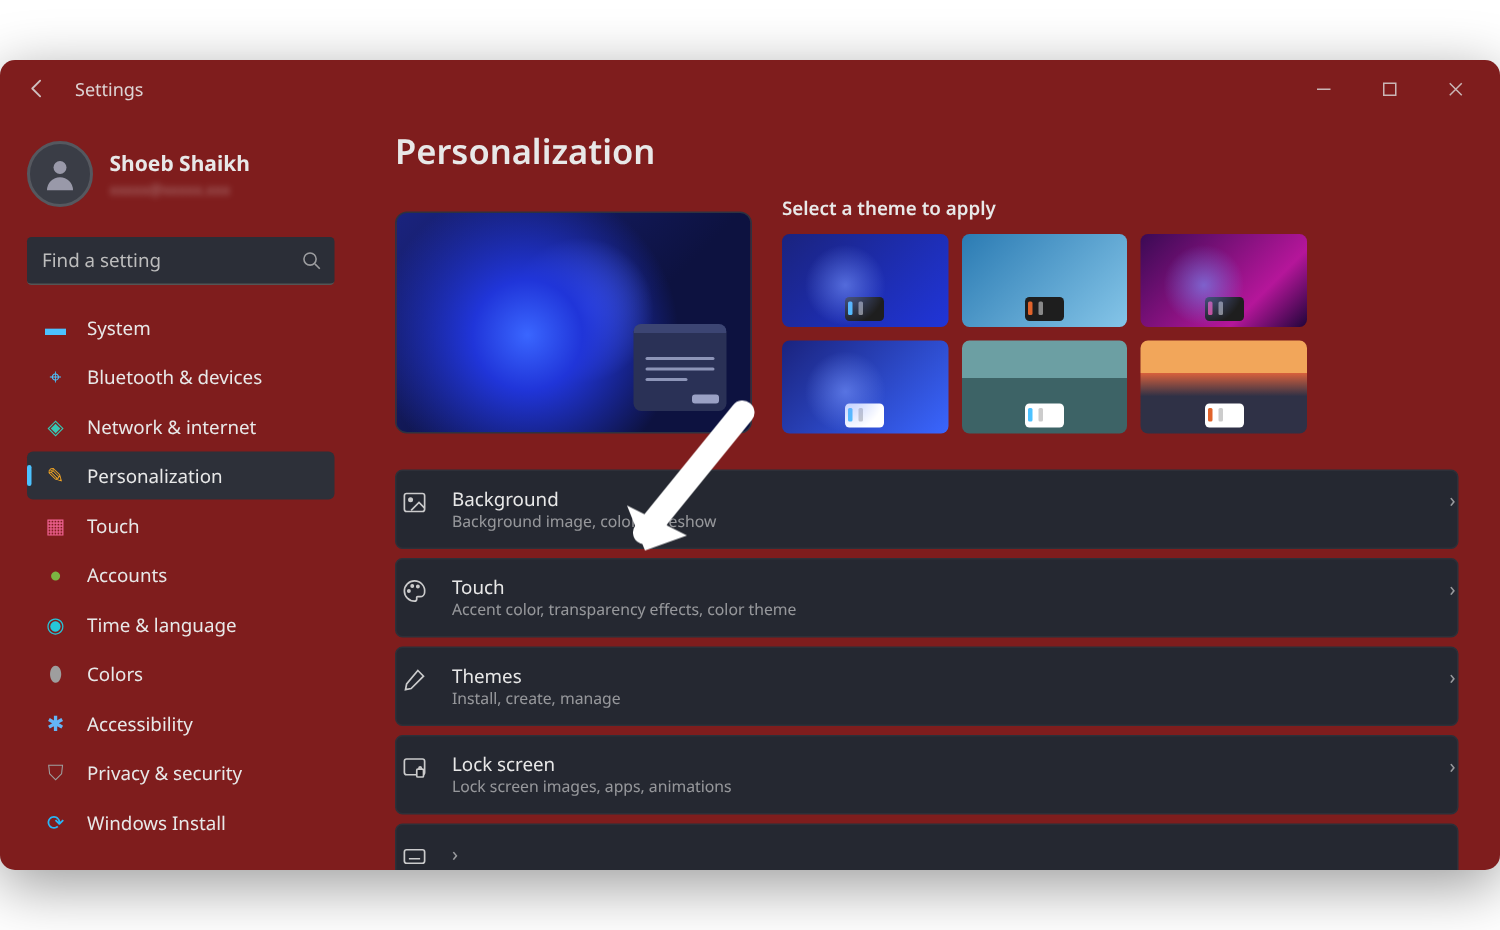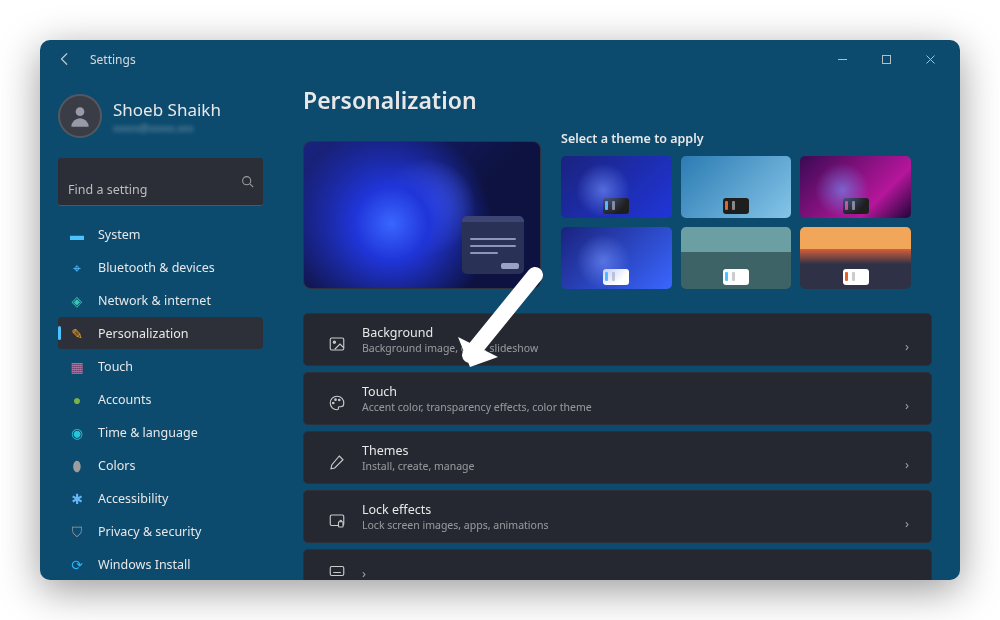--- a/index.html
+++ b/index.html
@@ -1,32 +1,32 @@
 <!DOCTYPE html>
 <html><head>
 <meta charset="utf-8">
 <style>
   * { margin: 0; padding: 0; box-sizing: border-box; font-family: "Segoe UI", -apple-system, system-ui, sans-serif; }
   body { background: #fff; width: 1000px; height: 620px; overflow: hidden; display:flex; align-items:center; justify-content:center;}
-  .frame { width: 920px; height: 540px; background: #0c4a6e; color: #e8e8e8; border-radius: 10px; box-shadow: 0 10px 40px rgba(0,0,0,.4); position: relative; overflow: hidden; }
+  .frame { width: 1000px; height: 540px; background: #7f1d1d; color: #e8e8e8; border-radius: 10px; box-shadow: 0 10px 40px rgba(0,0,0,.4); position: relative; overflow: hidden; }
   .titlebar { position: absolute; top:0; left:0; right:0; height: 38px; display: flex; align-items: center; padding: 0 8px; }
   .back { width: 22px; height: 22px; display:flex; align-items:center; justify-content:center; margin-left: 6px; opacity:.85; cursor:pointer;}
   .tb-title { margin-left: 14px; font-size: 12px; opacity:.9;}
   .win-controls { display:flex; margin-left:auto; }
   .win-btn { width:44px; height:30px; display:flex; align-items:center; justify-content:center; cursor:pointer; opacity:.8;}
   .win-btn svg { width:11px; height:11px; }
   .content { position:absolute; top:38px; bottom:0; left:0; right:0; display:flex; }
   .sidebar { width:235px; padding: 10px 12px 12px 18px; display:flex; flex-direction:column; }
   .user { display:flex; align-items:center; gap:11px; padding: 6px 0 14px 0;}
   .avatar { width:44px; height:44px; border-radius:50%; background:#3a3d46; display:flex; align-items:center; justify-content:center; border:2px solid #55585f;}
   .avatar svg { width:26px; height:26px; opacity:.85;}
-  .uname { font-size:17px; font-weight:400; }
+  .uname { font-size:14px; font-weight:700; }
   .uemail { font-size:10px; opacity:.45; filter: blur(2px);}
   .search { position:relative; margin: 6px 0 12px 0; }
-  .search input { width:100%; background:#2b2e37; border:none; border-bottom:1px solid #555; color:#ddd; padding:23px 34px 7px 10px; font-size:12.5px; border-radius:3px; outline:none;}
+  .search input { width:100%; background:#2b2e37; border:none; border-bottom:1px solid #555; color:#ddd; padding:7px 34px 7px 10px; font-size:12.5px; border-radius:3px; outline:none;}
   .search input::placeholder { color:#bdbdbd; }
   .search-icon { position:absolute; right:9px; top:50%; transform:translateY(-50%); opacity:.7; }
   .nav { display:flex; flex-direction:column; gap:1px; }
   .nav-item { display:flex; align-items:center; gap:12px; padding:7px 10px; border-radius:4px; font-size:12.5px; cursor:pointer; position:relative;}
   .nav-item.active { background:#2d3039; }
   .nav-item.active::before { content:''; position:absolute; left:0; top:9px; bottom:9px; width:3px; background:#4cc2ff; border-radius:2px;}
   .nav-icon { width:18px; height:18px; display:flex; align-items:center; justify-content:center; font-size:14px;}
   .main { flex:1; padding: 6px 28px 14px 28px; overflow-y:auto; }
   .main-title { font-size:23px; font-weight:600; margin-bottom:14px; }
   .preview-row { display:flex; gap:20px; align-items:flex-end; margin-bottom:24px; }
@@ -45,21 +45,21 @@
   .thb2 { background:linear-gradient(135deg,#3a0a54,#b5169a 70%, #20053a);}
   .thb3 { background:linear-gradient(135deg,#1a237e,#3a66ff);}
   .thb4 { background:linear-gradient(#6c9fa3 40%,#3d6366 40%);}
   .thb5 { background:linear-gradient(#f2a65a 35%, #d8603c 35%, #2f3146 60%);}
   .theme-thumb::after{ content:''; position:absolute; inset:0; background: radial-gradient(circle at 38% 55%, rgba(120,150,255,.6) 0%, rgba(0,0,0,0) 35%);}
   .thb1::after,.thb4::after,.thb5::after{ background:none;}
   .theme-mini-task { position:absolute; left:50%; transform:translateX(-50%); bottom:4px; width:26px; height:16px; background:#fff; border-radius:3px; display:flex;}
   .theme-mini-task.dark{ background:#1e1e1e; }
   .theme-mini-task span{ width:3px;height:9px;margin:3px 2px; border-radius:1px;}
   .settings-list { display:flex; flex-direction:column; gap:6px; }
-  .srow { display:flex; align-items:flex-end; gap:14px; background:#252831; border:1px solid #2d3039; border-radius:5px; padding:10px 22px; cursor:pointer;}
+  .srow { display:flex; align-items:flex-start; gap:14px; background:#252831; border:1px solid #2d3039; border-radius:5px; padding:10px 1px; cursor:pointer;}
   .srow-icon { width:22px; height:22px; display:flex; align-items:center; justify-content:center; opacity:.9; font-size:17px;}
   .srow-body { flex:1; display:flex; flex-direction:column; }
   .srow-title { font-size:12.5px; }
   .srow-sub { font-size:10.5px; opacity:.58; }
   .chevron { opacity:.6; font-size:13px;}
   .arrow-overlay { position:absolute; left:400px; top:225px; width:120px; height:120px; pointer-events:none;}
   .main::-webkit-scrollbar{width:4px}.main::-webkit-scrollbar-thumb{background:#3a3d46;border-radius:2px;}
 </style>
 </head>
 <body>
@@ -266,21 +266,21 @@
         </div>
         <div class="srow">
           <span class="srow-icon">
               <svg width="18" height="18" viewBox="0 0 24 24" fill="none" stroke="#ddd" stroke-width="1.5">
                 <rect x="3" y="4" width="18" height="14" rx="2"></rect>
                 <rect x="14" y="13" width="6" height="7" rx="1" fill="#1b1d24"></rect>
                 <path d="M16 13v-1a1 1 0 0 1 2 0v1"></path>
               </svg>
             </span>
           <div class="srow-body">
-              <span class="srow-title">Lock effects</span>
+              <span class="srow-title">Lock screen</span>
               <span class="srow-sub">Lock screen images, apps, animations</span>
             </div>
           <span class="chevron">›</span>
         </div>
         <div class="srow">
           <span class="srow-icon">
               <svg width="18" height="18" viewBox="0 0 24 24" fill="none" stroke="#ddd" stroke-width="1.5">
                 <rect x="3" y="6" width="18" height="12" rx="2"></rect>
                 <path d="M7 10h.01M11 10h.01M15 10h.01M7 14h10"></path>
               </svg>

